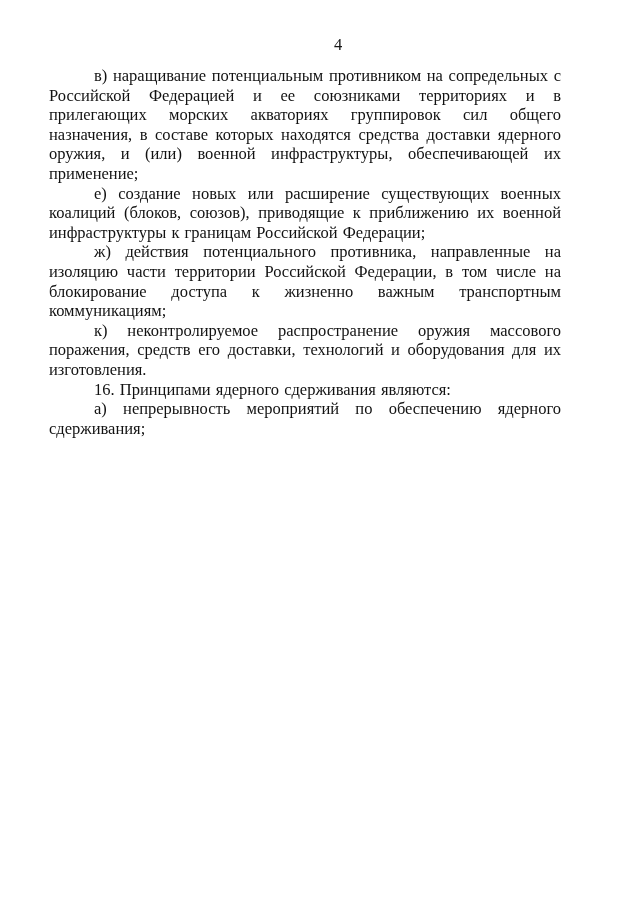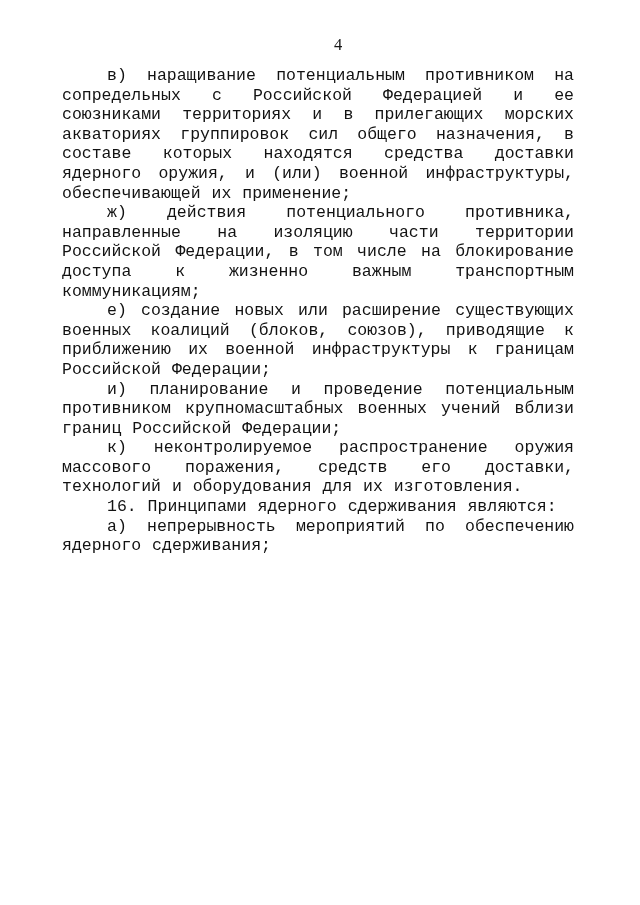--- a/index.html
+++ b/index.html
@@ -23,23 +23,22 @@
     width: 100%;
     text-align: center;
     transform: translateX(18px);
     font-size: 16.5px;
     line-height: 19px;
     color: #161616;
   }
   .content {
     position: absolute;
     top: 66px;
-    left: 62px;
+    left: 49px;
     width: 512px;
-    font-family: Liberation Mono, monospace;
   }
   .para {
     margin: 0;
     font-size: 16.5px;
     line-height: 19.6px;
     text-align: justify;
     text-justify: inter-word;
     text-indent: 45px;
     word-spacing: 1px;
     hyphens: none;
@@ -47,20 +46,19 @@
   }
 </style>
 </head>
 <body>
 
 <div class="doc-page">
   <div class="page-number">4</div>
 
   <div class="content">
     <p class="para">в) наращивание потенциальным противником на сопредельных с Российской Федерацией и ее союзниками территориях и в прилегающих морских акваториях группировок сил общего назначения, в составе которых находятся средства доставки ядерного оружия, и (или) военной инфраструктуры, обеспечивающей их применение;</p>
+    <p class="para">е) создание новых или расширение существующих военных коалиций (блоков, союзов), приводящие к приближению их военной инфраструктуры к границам Российской Федерации;</p>
     <p class="para">ж) действия потенциального противника, направленные на изоляцию части территории Российской Федерации, в том числе на блокирование доступа к жизненно важным транспортным коммуникациям;</p>
-    <p class="para">е) создание новых или расширение существующих военных коалиций (блоков, союзов), приводящие к приближению их военной инфраструктуры к границам Российской Федерации;</p>
-    <p class="para">и) планирование и проведение потенциальным противником крупномасштабных военных учений вблизи границ Российской Федерации;</p>
     <p class="para">к) неконтролируемое распространение оружия массового поражения, средств его доставки, технологий и оборудования для их изготовления.</p>
     <p class="para">16. Принципами ядерного сдерживания являются:</p>
     <p class="para">а) непрерывность мероприятий по обеспечению ядерного сдерживания;</p>
   </div>
 </div>
 
 </body></html>

